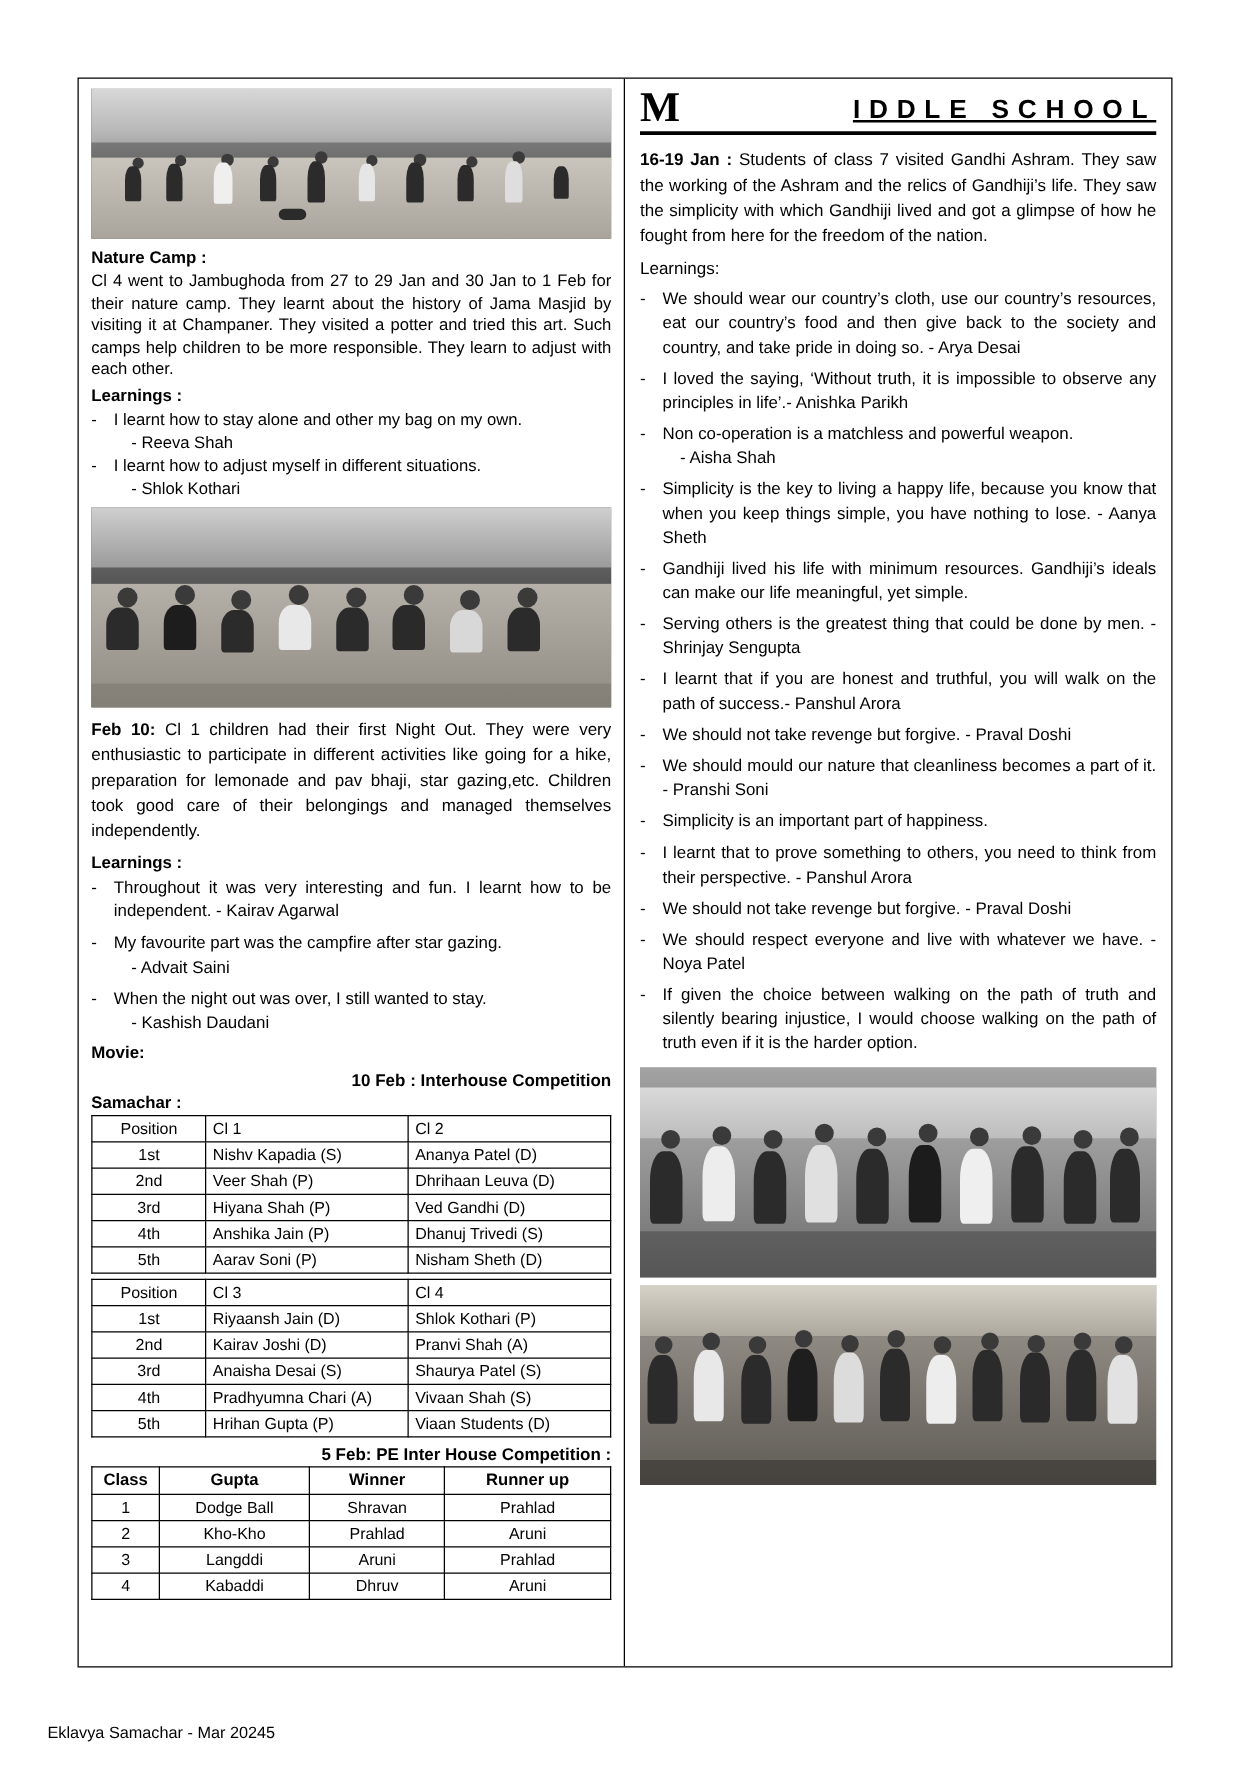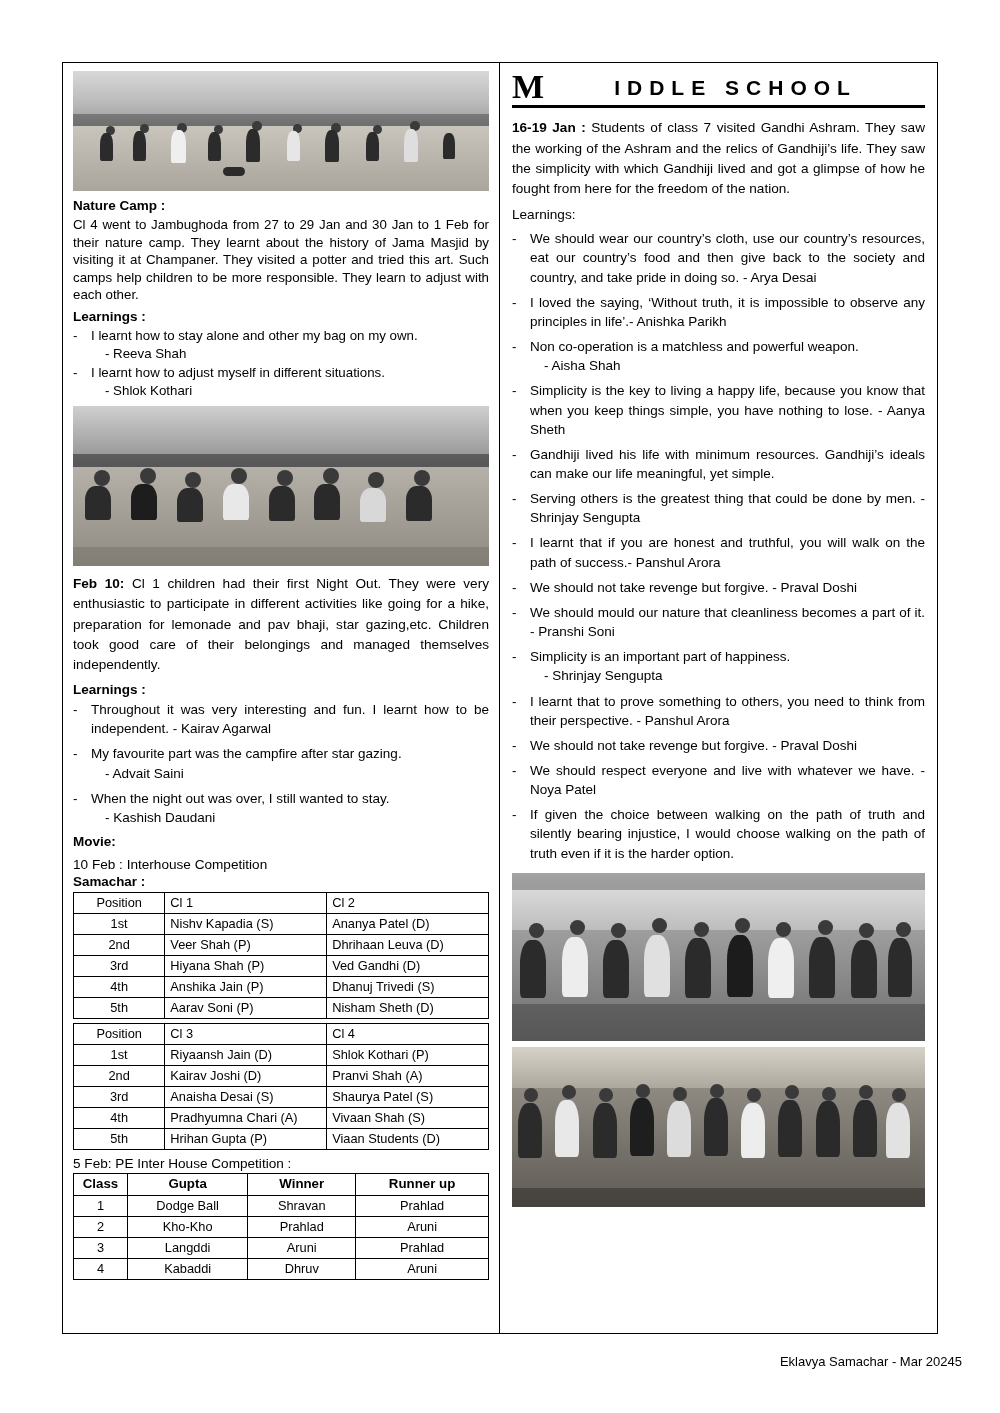--- a/index.html
+++ b/index.html
@@ -136,61 +136,63 @@
     padding-right: 2px;
     font-family: "Liberation Serif", serif;
   }
   .ms-rest {
     font-size: 21px;
     font-weight: bold;
     letter-spacing: 7px;
     align-self: flex-end;
     padding-bottom: 3px;
     flex: 1 1 auto;
-    text-align: center;
+    text-align: right;
+    text-decoration: underline;
   }
 
   
   table.tbl {
     border-collapse: collapse;
     width: 100%;
     font-size: 12.8px;
     margin-bottom: 4px;
   }
   table.tbl td, table.tbl th {
     border: 1px solid #000;
     padding: 2px 5px;
     line-height: 1.25;
     font-weight: normal;
     text-align: left;
   }
   table.tbl td.ctr, table.tbl th.ctr { text-align: center; }
   table.tbl.pe td, table.tbl.pe th { text-align: center; }
   table.tbl.pe th { font-weight: bold; font-size: 13.3px; margin-top: 20px; }
   .sec-title {
-    font-weight: normal;
+    font-weight: bold;
     font-size: 13.6px;
     margin: 6px 0 2px 0;
+    text-align: right;
   }
   .sub-title {
     font-size: 13.4px;
     font-weight: bold;
     margin: 0 0 3px 0;
   }
   .movie-line { font-size: 13.4px; margin: 0 0 2px 0; }
   .movie-line .sp { display: inline-block; width: 40px; }
 
   
   .footer {
     position: absolute;
     left: 38px;
     right: 38px;
-    bottom: 44px;
+    bottom: 20px;
     display: flex;
-    justify-content: flex-end;
+    justify-content: flex-start;
     font-size: 13px;
   }
 </style>
 </head>
 <body>
 
 <div class="page">
 
   <div class="columns">
 
@@ -452,21 +454,21 @@
         <li>
             <span class="dash">-</span>
             <span class="txt"><span>We should not take revenge but forgive. - Praval Doshi</span></span>
           </li>
         <li>
             <span class="dash">-</span>
             <span class="txt"><span>We should mould our nature that cleanliness becomes a part of it. - Pranshi Soni</span></span>
           </li>
         <li>
             <span class="dash">-</span>
-            <span class="txt"><span>Simplicity is an important part of happiness.</span><span class="indent-attrib">- Shrinjay Sengupta</span></span>
+            <span class="txt"><span>Simplicity is an important part of happiness.</span></span>
           </li>
         <li>
             <span class="dash">-</span>
             <span class="txt"><span>I learnt that to prove something to others, you need to think from their perspective. - Panshul Arora</span></span>
           </li>
         <li>
             <span class="dash">-</span>
             <span class="txt"><span>We should not take revenge but forgive. - Praval Doshi</span></span>
           </li>
         <li>

